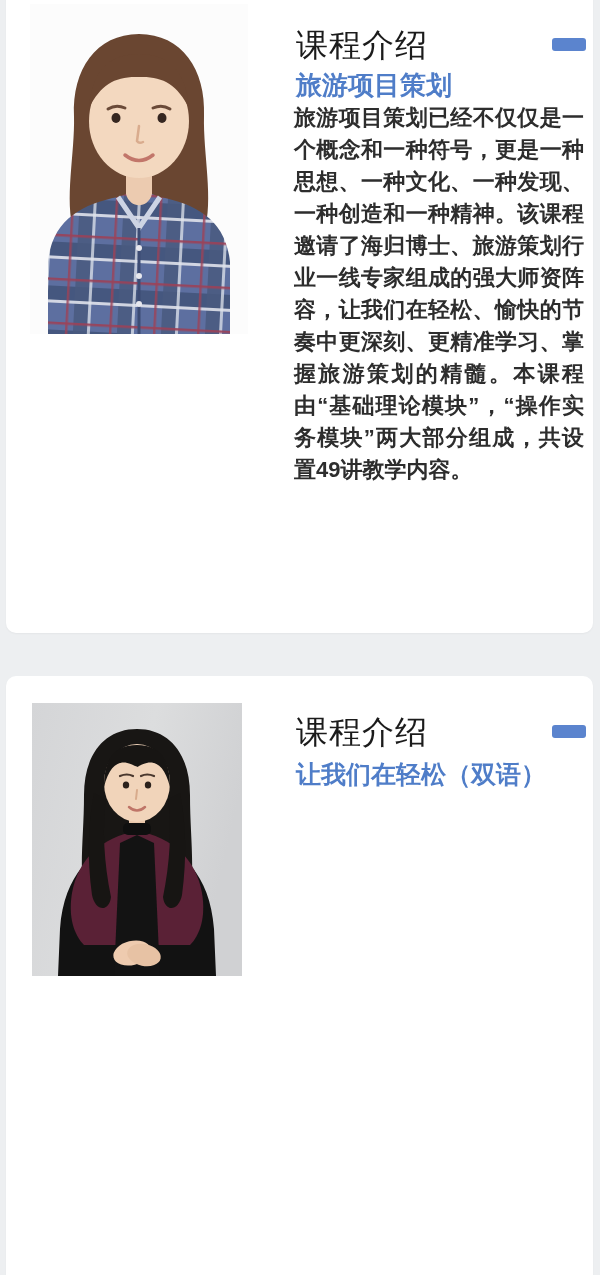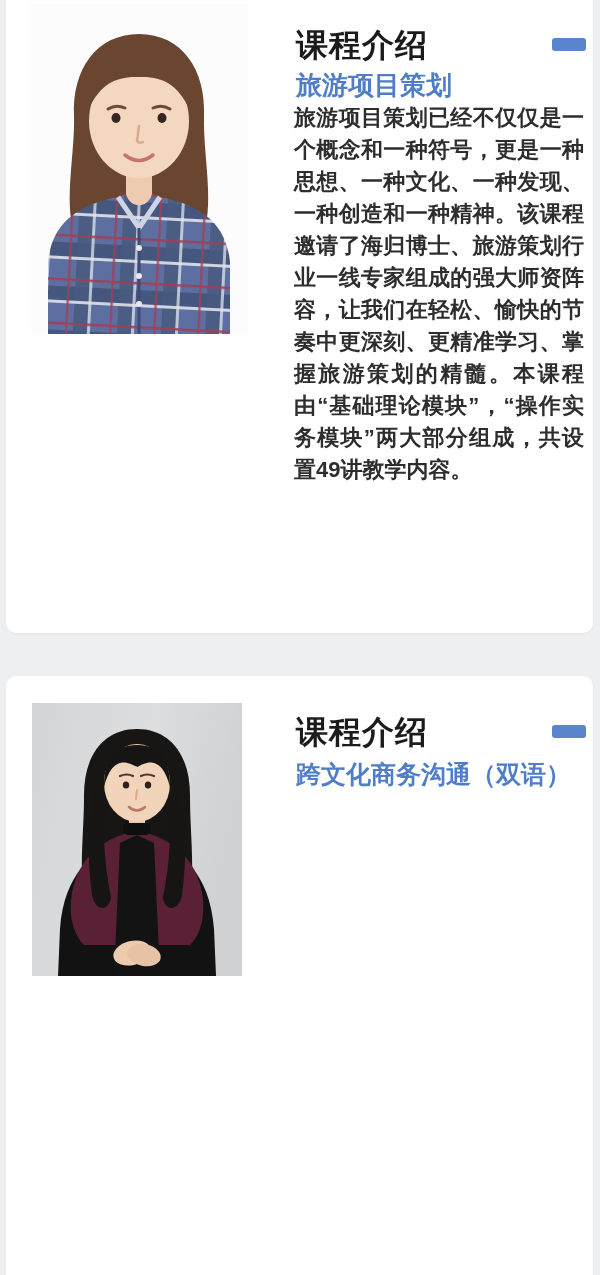--- a/index.html
+++ b/index.html
@@ -26,21 +26,21 @@
     line-height:0;
   }
   .card-1 .photo { left:24px; top:16px; width:218px; height:330px; }
   .card-2 .photo { left:26px; top:27px;  width:210px; height:273px; }
   .photo svg { width:100%; height:100%; display:block; }
 
   .card-title {
     position:absolute;
     left:290px;
     font-size:32px;
-    font-weight:700;
+    font-weight:400;
     letter-spacing:1px;
     color:#1b1b1b;
     white-space:nowrap;
   }
   .card-1 .card-title { top:36px; }
   .card-2 .card-title { top:35px; }
 
   .accent-dash {
     position:absolute;
     left:546px;
@@ -150,14 +150,14 @@
       <path d="M105,87 L104,96" stroke="#d8ab8c" stroke-width="2" stroke-linecap="round"></path>
       <path d="M97,104 Q105,111 113,104" stroke="#bf7568" stroke-width="2.5" fill="none" stroke-linecap="round"></path>
       <rect x="91" y="120" width="28" height="12" rx="5" fill="#0f0f0f"></rect>
       <ellipse cx="100" cy="250" rx="19" ry="12" fill="#eecbaf" transform="rotate(-14 100 250)"></ellipse>
       <ellipse cx="112" cy="252" rx="17" ry="11" fill="#e7c2a4" transform="rotate(12 112 252)"></ellipse>
     </svg>
   </div>
 
   <h2 class="card-title">课程介绍</h2>
   <span class="accent-dash"></span>
-  <h3 class="course-name">跨文化商务沟通（双语）</h3>
+  <h3 class="course-name">让我们在轻松（双语）</h3>
 </section>
 
 </body></html>

